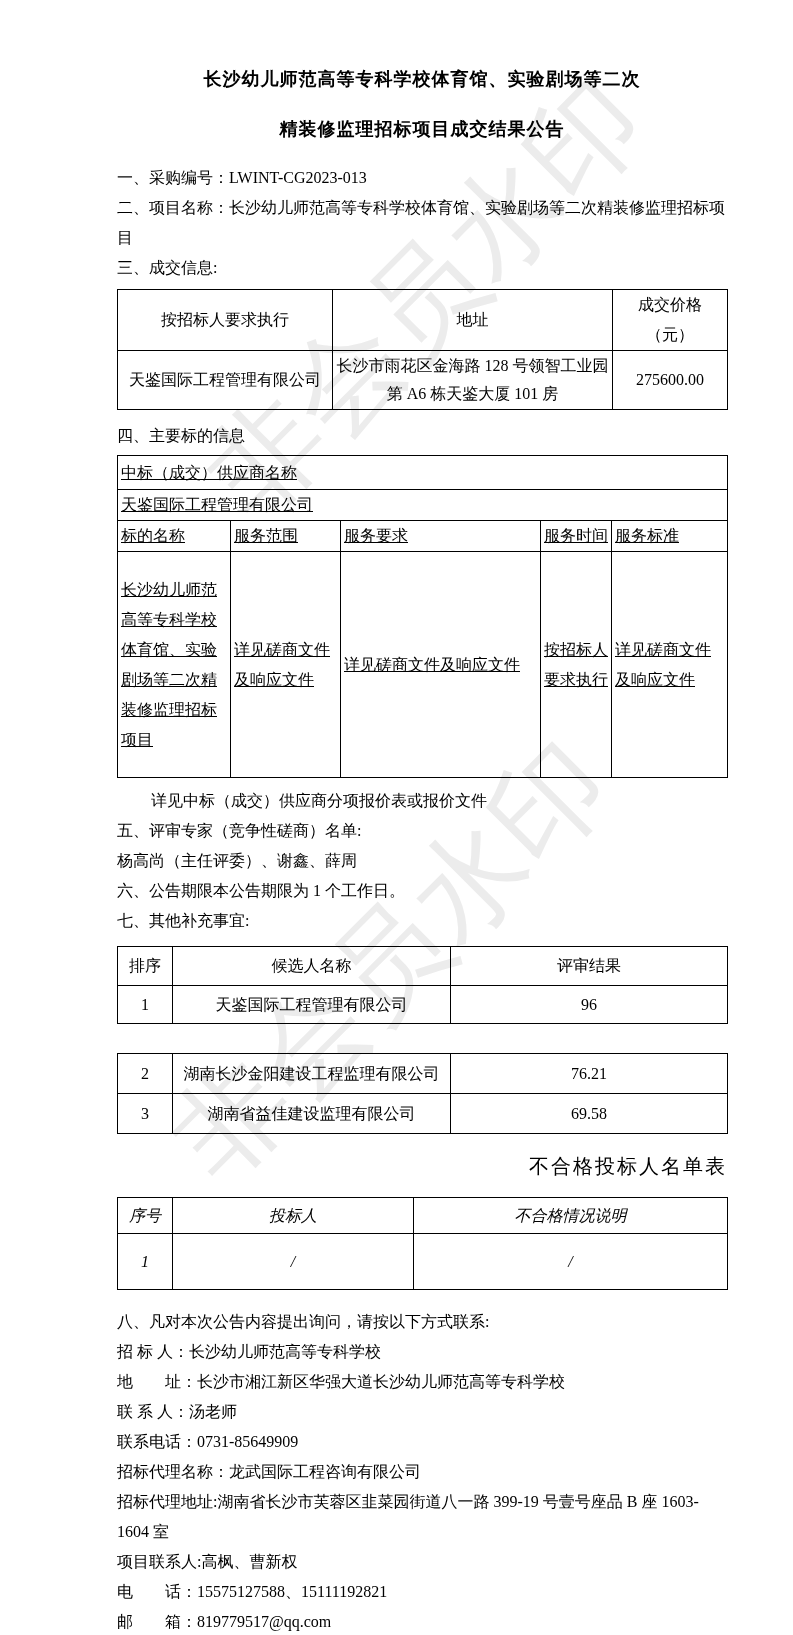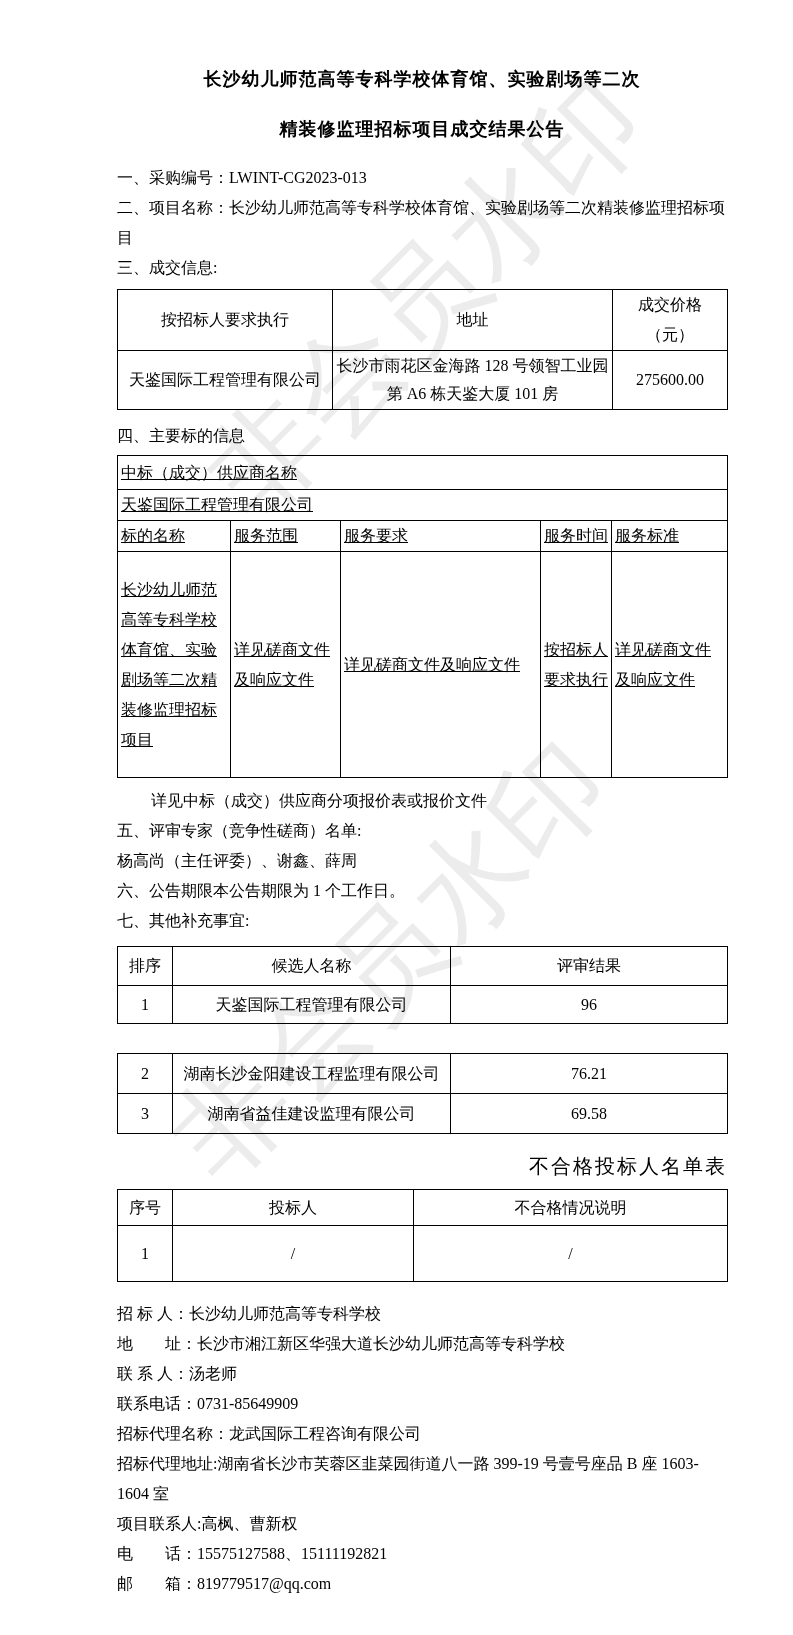--- a/index.html
+++ b/index.html
@@ -75,21 +75,21 @@
   .candidate-table { margin-top: 10px; }
   .candidate-table2 { margin-top: 29px; }
   .candidate-table2 td { height: 39px; }
   .section-center-title {
     font-size: 20px;
     line-height: 36px;
     text-align: right;
     letter-spacing: 2px;
     margin-top: 14px;
   }
-  .unqualified-table { margin-top: 5px; }
+  .unqualified-table { margin-top: 13px; font-style: italic; }
   .unqualified-table th { height: 35px; }
   .unqualified-table td { height: 55px; }
   .contact-block { margin-top: 17px; }
 </style>
 </head>
 <body>
 
 <div class="page">
 
   <div class="watermark wm1">非会员水印</div>
@@ -229,20 +229,21 @@
       </tr>
       <tr>
         <td>1</td>
         <td>/</td>
         <td>/</td>
       </tr>
     </tbody>
       </table>
 
     <div class="contact-block">
+      <p class="line">八、凡对本次公告内容提出询问，请按以下方式联系:</p>
       <p class="line">招 标 人：长沙幼儿师范高等专科学校</p>
       <p class="line">地　　址：长沙市湘江新区华强大道长沙幼儿师范高等专科学校</p>
       <p class="line">联 系 人：汤老师</p>
       <p class="line">联系电话：0731-85649909</p>
       <p class="line">招标代理名称：龙武国际工程咨询有限公司</p>
       <p class="line">招标代理地址:湖南省长沙市芙蓉区韭菜园街道八一路 399-19 号壹号座品 B 座 1603-1604 室</p>
       <p class="line">项目联系人:高枫、曹新权</p>
       <p class="line">电　　话：15575127588、15111192821</p>
       <p class="line">邮　　箱：819779517@qq.com</p>
     </div>

